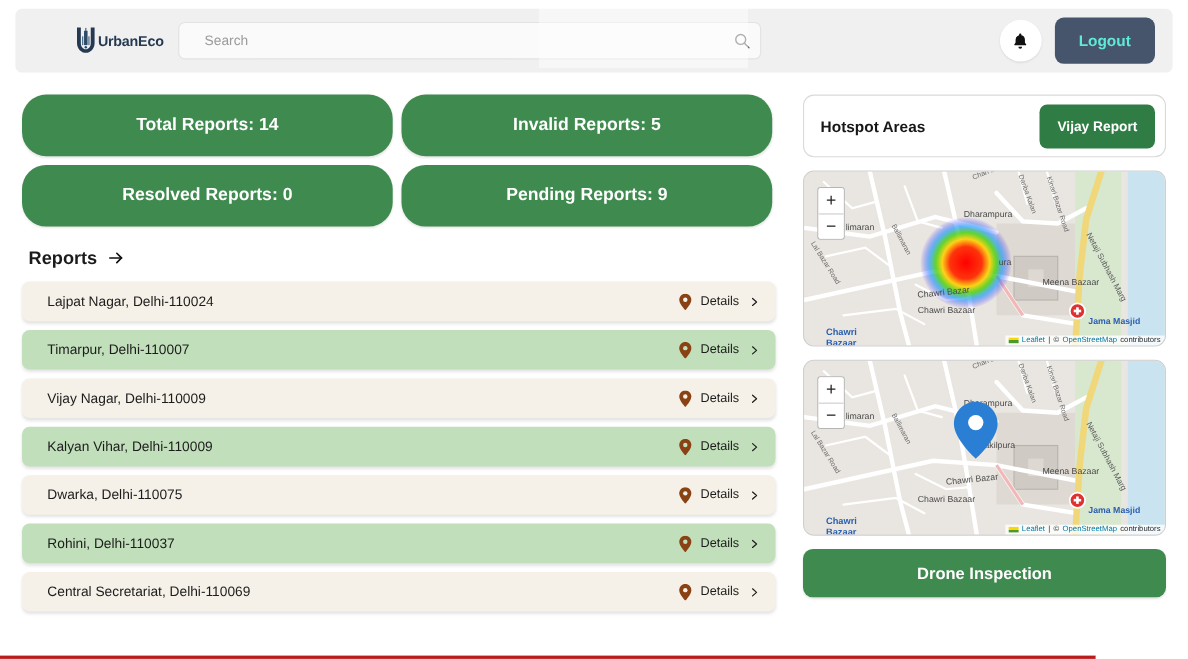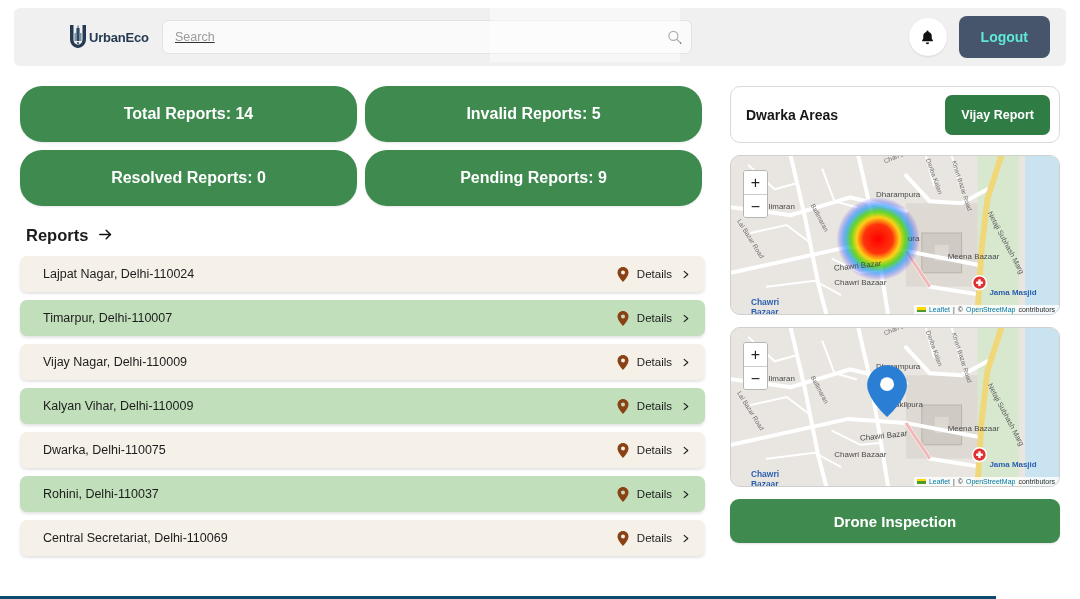--- a/index.html
+++ b/index.html
@@ -10,21 +10,21 @@
     overflow: hidden;
     font-family: "Liberation Sans", sans-serif;
     background: #ffffff;
   }
 
   .page {
     position: relative;
     width: 996px;
     height: 599px;
     background: #ffffff;
-    border-bottom: 3px solid #0c4a6e;
+    border-bottom: 3px solid #b91c1c;
   }
 
   
   .header {
     position: absolute;
     left: 14px;
     top: 8px;
     width: 1052px;
     height: 58px;
     background: #f0f0f0;
@@ -61,26 +61,25 @@
     max-width: 530px;
     height: 34px;
     margin-left: 8px;
   }
   .search-input {
     width: 100%;
     height: 34px;
     border: 1px solid #e2e2e2;
     background: #fafafa;
     border-radius: 6px;
-    padding: 0 36px 0 12px;
+    padding: 0 36px 0 23px;
     font-size: 12.5px;
     color: #333;
     font-family: "Liberation Sans", sans-serif;
     outline: none;
-    text-decoration: underline;
   }
   .search-input::placeholder { color: #9b9b9b; }
   .search-icon {
     position: absolute;
     right: 10px;
     top: 50%;
     transform: translateY(-50%);
     width: 15px;
     height: 15px;
     color: #6d6d6d;
@@ -465,21 +464,21 @@
           </svg>
         </span>
       </div>
 
     </div>
   </div>
 
   <div class="right-col">
 
     <div class="hotspot-card">
-      <span class="hotspot-title">Dwarka Areas</span>
+      <span class="hotspot-title">Hotspot Areas</span>
       <button class="view-report-btn">Vijay Report</button>
     </div>
 
     
     <div class="map-card">
       <svg class="map-svg" viewBox="0 0 330 160" preserveAspectRatio="xMidYMid slice">
         <defs>
           <radialGradient id="heat" cx="50%" cy="50%" r="50%">
             <stop offset="0%" stop-color="#ff0000" stop-opacity="1"></stop>
             <stop offset="35%" stop-color="#ff2a00" stop-opacity="0.95"></stop>

